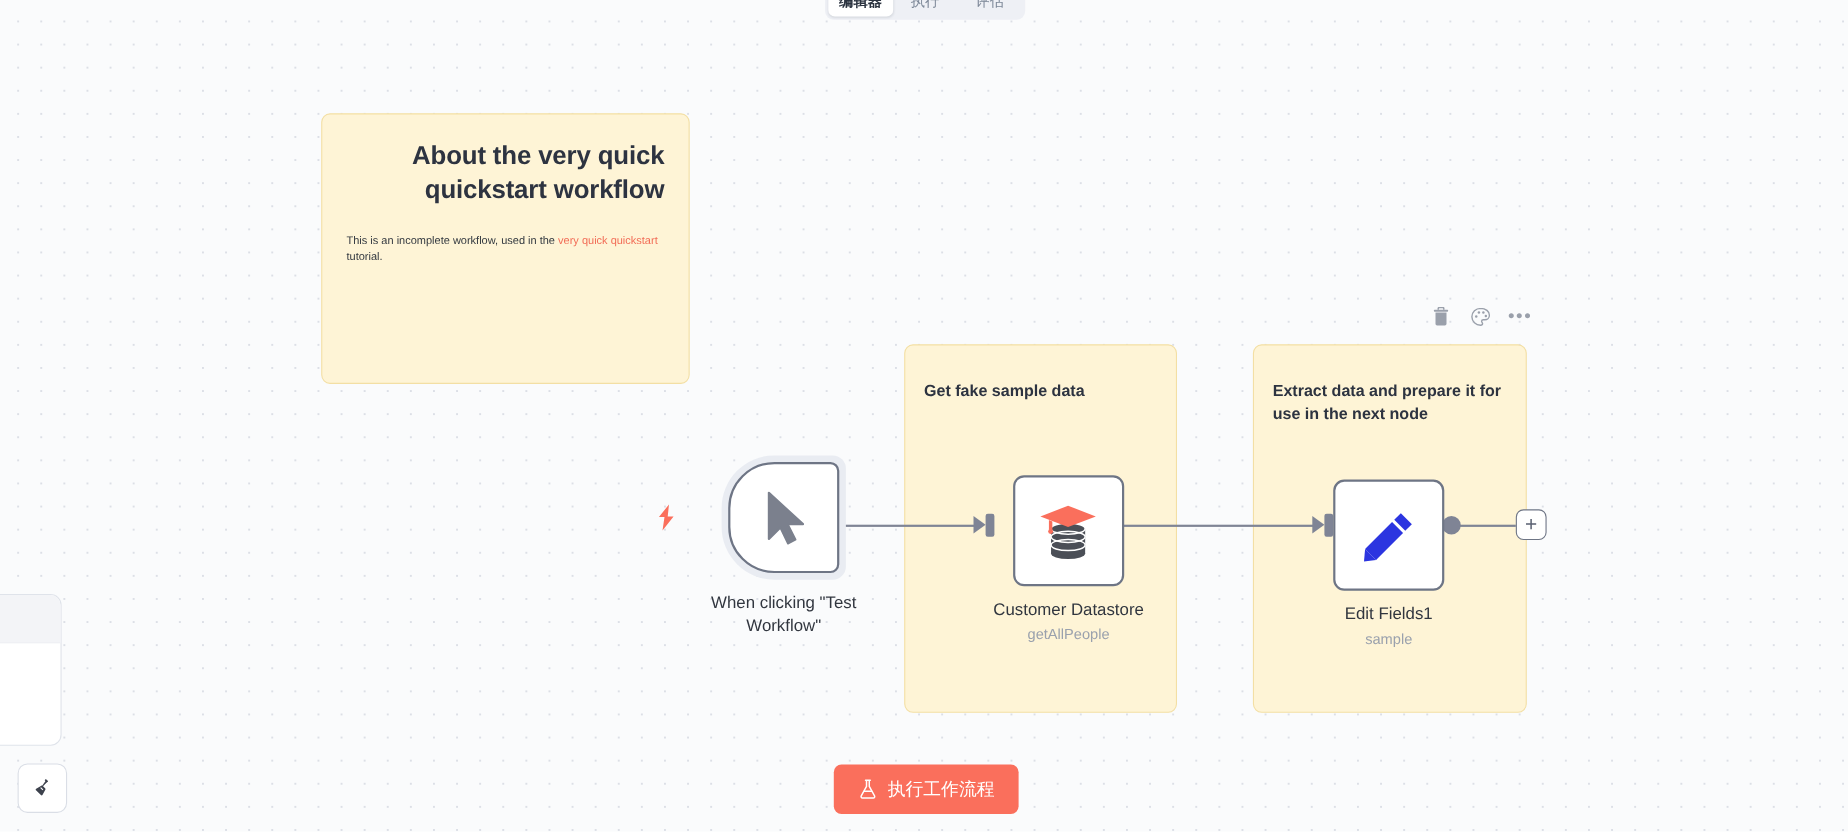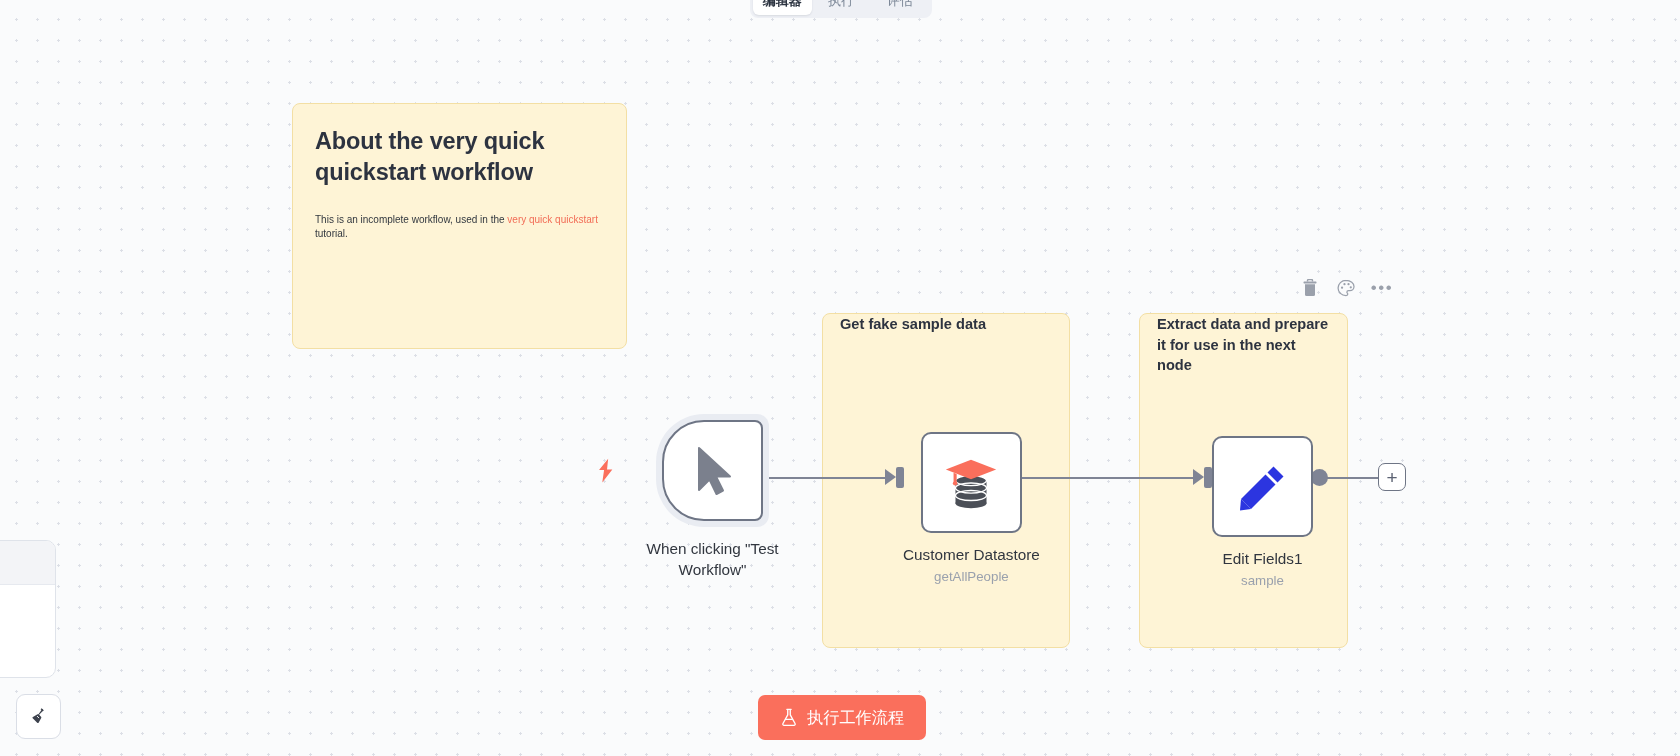--- a/index.html
+++ b/index.html
@@ -105,49 +105,50 @@
     border-radius: 8px;
     padding: 22px 22px 18px 22px;
     z-index: 10;
   }
   #note-about .note-title {
     font-size: 23.5px;
     font-weight: 700;
     line-height: 1.33;
     color: #2d3340;
     letter-spacing: -0.15px;
+    text-align: right;
   }
   #note-about .note-body {
     margin-top: 24px;
     font-size: 10px;
     line-height: 1.42;
     color: #32383f;
   }
   #note-about .note-link {
     color: #f26d57;
     cursor: pointer;
   }
 
   
   .group-sticky {
     position: absolute;
     background: #fef4d6;
     border: 1px solid #f3dfa4;
     border-radius: 8px;
-    padding: 0 17px 0 17px;
+    padding: 32px 17px 0 17px;
     z-index: 5;
   }
   .group-sticky .group-title {
     font-size: 14.6px;
     font-weight: 600;
     line-height: 1.42;
     color: #2d3340;
   }
   #group-1 { left: 822px; top: 313px; width: 248px; height: 335px; }
-  #group-2 { left: 1139px; top: 313px; width: 209px; height: 335px; }
+  #group-2 { left: 1139px; top: 313px; width: 249px; height: 335px; }
 
   
   .edge {
     position: absolute;
     height: 2px;
     background: #7f8495;
     z-index: 6;
   }
   #edge-1 { left: 736px; top: 477px; width: 154px; }
   #edge-2 { left: 997px; top: 477px; width: 201px; }

